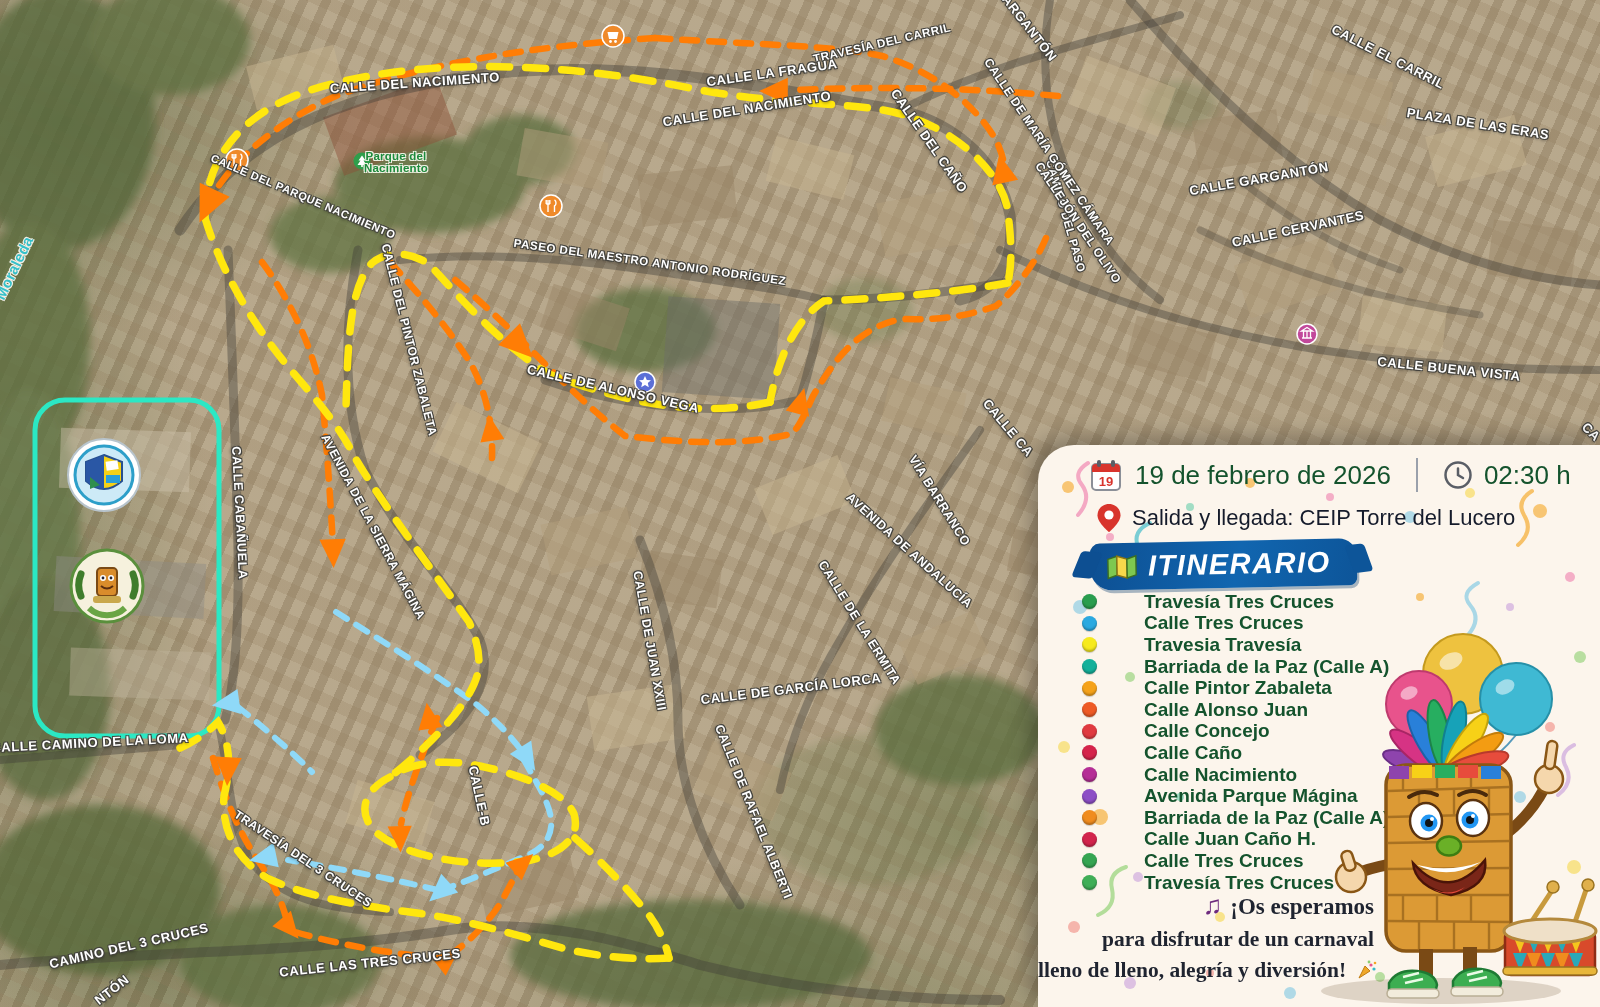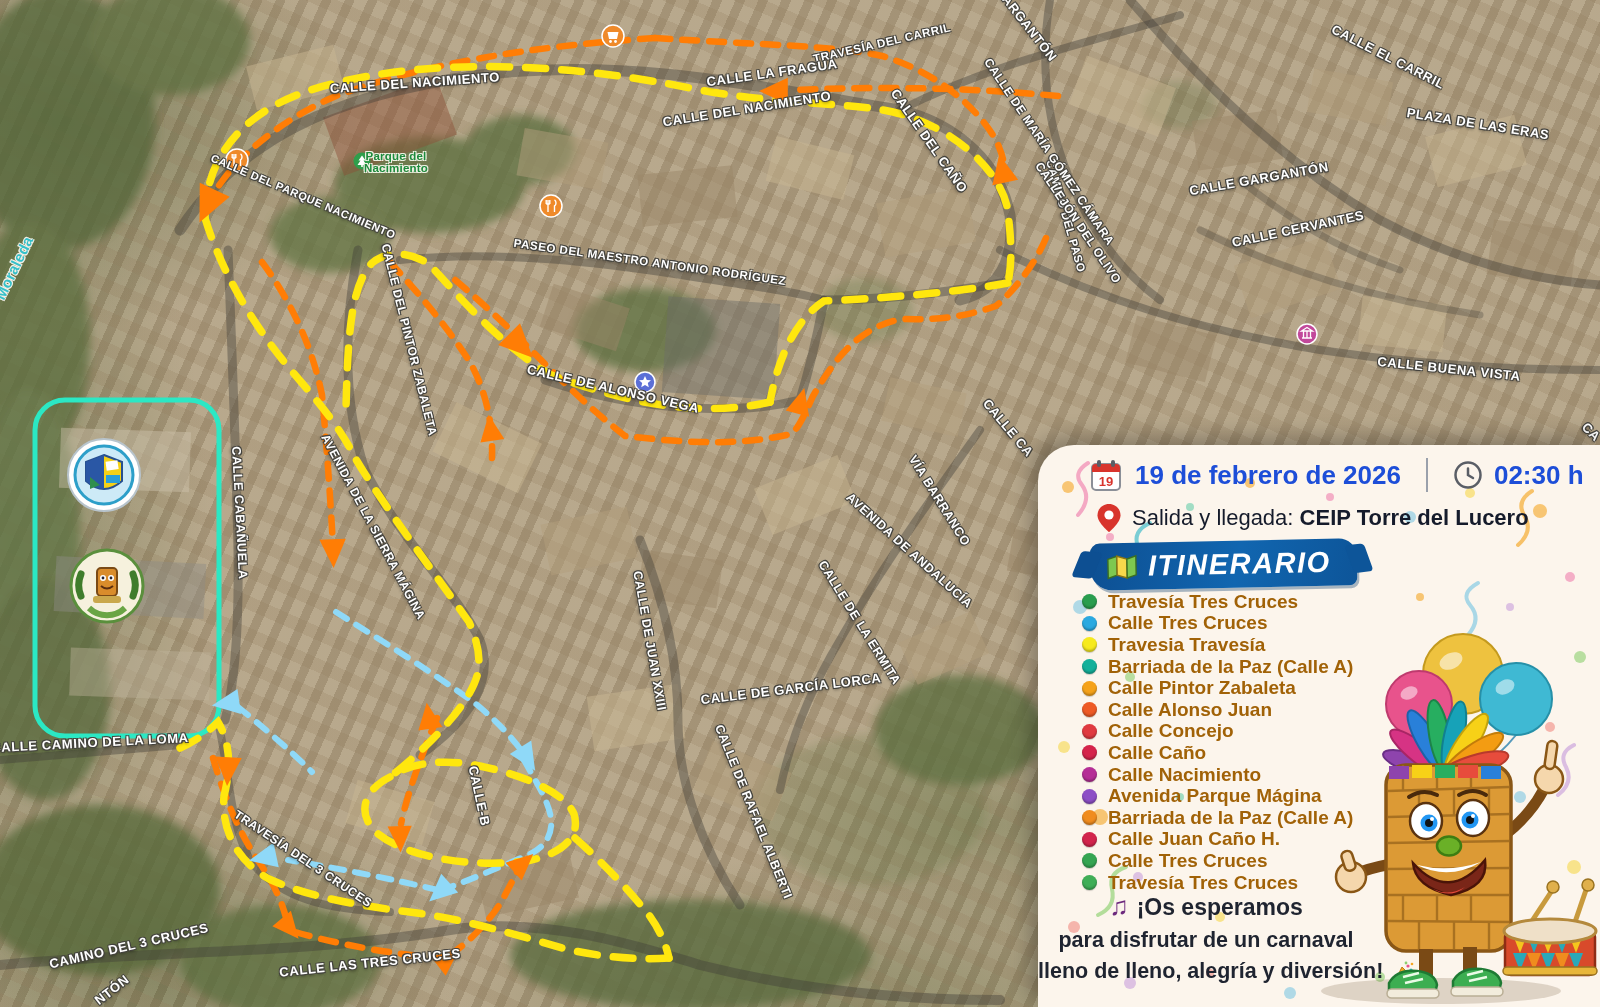--- a/index.html
+++ b/index.html
@@ -25,40 +25,40 @@
     text-shadow:1px 1px 0 #f2efe6,-1px 1px 0 #f2efe6,1px -1px 0 #f2efe6,-1px -1px 0 #f2efe6;}
   .slabel.park{color:#1d8a3c;font-weight:700;letter-spacing:.2px;
     text-shadow:1px 1px 0 #eef2e4,-1px 1px 0 #eef2e4,1px -1px 0 #eef2e4,-1px -1px 0 #eef2e4;}
   
   .poi{position:absolute;transform:translate(-50%,-50%);}
   
   #panel{position:absolute;left:1038px;top:445px;width:562px;height:562px;
     background:#fcf5ec;border-top-left-radius:36px;box-shadow:-8px -8px 22px rgba(0,0,0,.28);}
   #confetti{position:absolute;left:0;top:0;border-top-left-radius:36px;}
   .p-header{position:absolute;left:50px;top:12px;display:flex;align-items:center;gap:11px;}
-  .p-date,.p-time{font-size:26px;font-weight:700;color:#1d4ed8;}
+  .p-date,.p-time{font-size:26px;font-weight:400;color:#14532d;}
   .hdr-divider{width:2px;height:34px;background:#9aa0ab;margin:0 14px;}
   .p-location{position:absolute;left:58px;top:58px;display:flex;align-items:center;gap:10px;}
   .p-loc-text{font-size:22px;color:#151b2b;}
-  .p-loc-text b{font-weight:700;}
+  .p-loc-text b{font-weight:400;}
   .banner{position:absolute;left:52px;top:96px;display:flex;align-items:center;gap:10px;
     background:linear-gradient(100deg,#0d4f92,#1166b0 55%,#0d5599);
     padding:7px 26px 7px 16px;border-radius:10px 18px 8px 22px;transform:rotate(-1.2deg);
     box-shadow:2px 3px 0 rgba(10,60,110,.35);}
   .banner:before{content:"";position:absolute;left:-14px;top:8px;width:22px;height:26px;
     background:#0d4f92;transform:skew(-18deg) rotate(6deg);border-radius:4px;}
   .banner:after{content:"";position:absolute;right:-12px;top:6px;width:20px;height:28px;
     background:#0d5599;transform:skew(14deg) rotate(-5deg);border-radius:4px;}
   .banner-title{font-size:29px;font-weight:700;font-style:italic;color:#fff;letter-spacing:1.5px;}
   #itinerary-list{position:absolute;left:44px;top:146px;margin:0;padding:0;list-style:none;}
   #itinerary-list li{display:flex;align-items:center;gap:11px;height:21.6px;}
   #itinerary-list .dot{width:15px;height:15px;border-radius:50%;flex:0 0 auto;
     box-shadow:inset 0 -2px 2px rgba(0,0,0,.25),0 1px 1px rgba(0,0,0,.2);}
-  #itinerary-list .it-label{font-size:19px;font-weight:700;color:#a16207;white-space:nowrap;}
-  .closing{position:absolute;left:0px;top:446px;width:336px;text-align:center;color:#1f2430;}
+  #itinerary-list .it-label{font-size:19px;font-weight:700;color:#14532d;white-space:nowrap;margin-left:36px;}
+  .closing{position:absolute;left:0px;top:446px;width:336px;text-align:right;color:#1f2430;font-family:Liberation Serif, serif;}
   .closing .l1{font-size:23px;font-weight:700;}
   .closing .l2,.closing .l3{font-size:21.5px;font-weight:700;margin-top:6px;white-space:nowrap;}
   .note-glyph{color:#6d2a7d;font-size:26px;margin-right:8px;}
   #mascot{position:absolute;right:-4px;bottom:-2px;}
 </style>
 </head>
 <body>
 
 <div id="stage">
 

